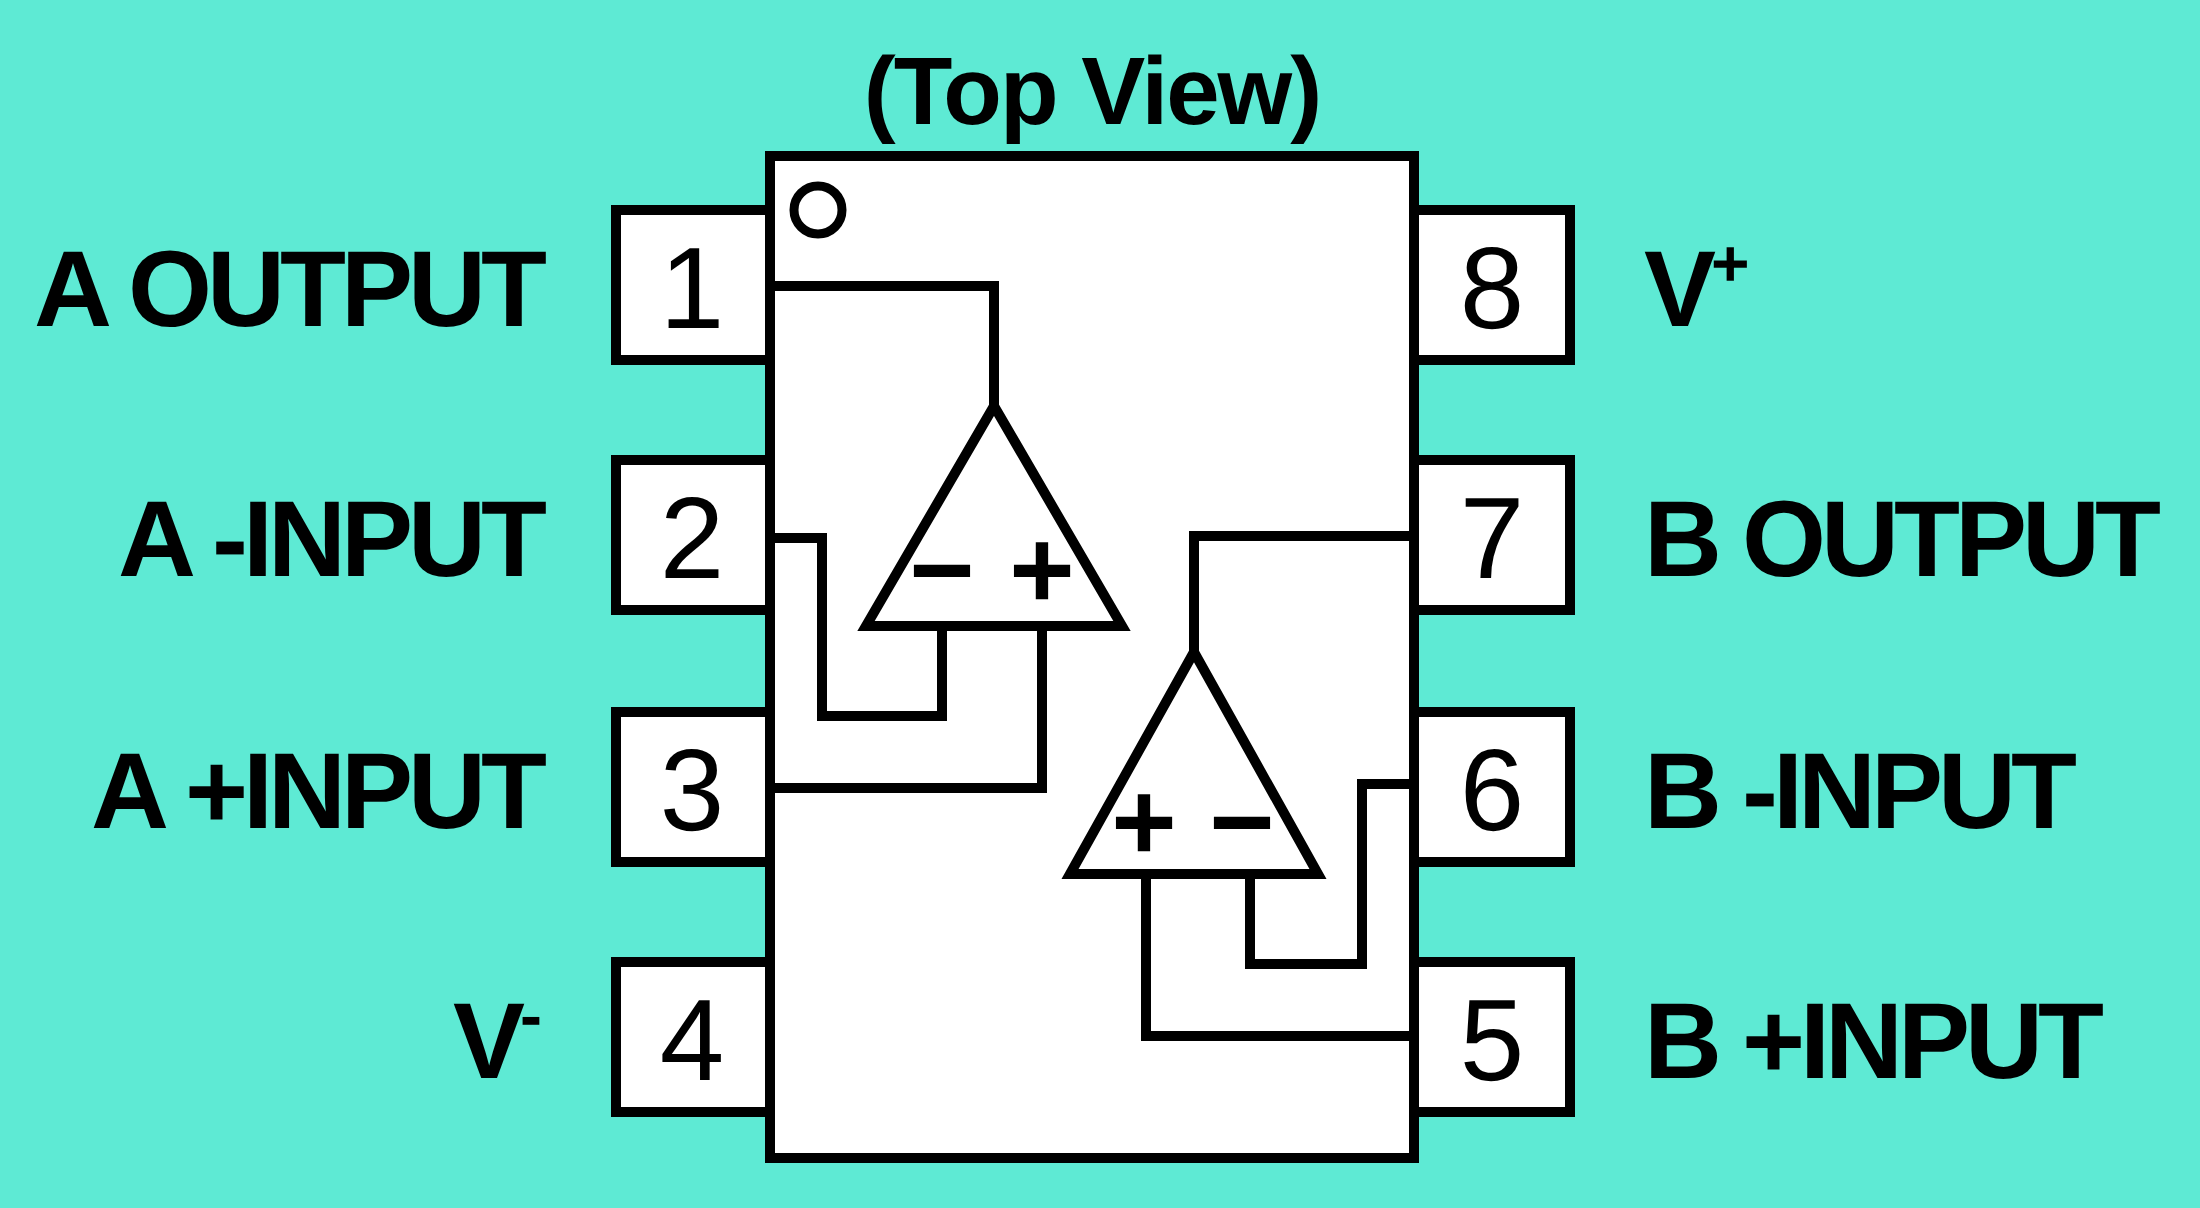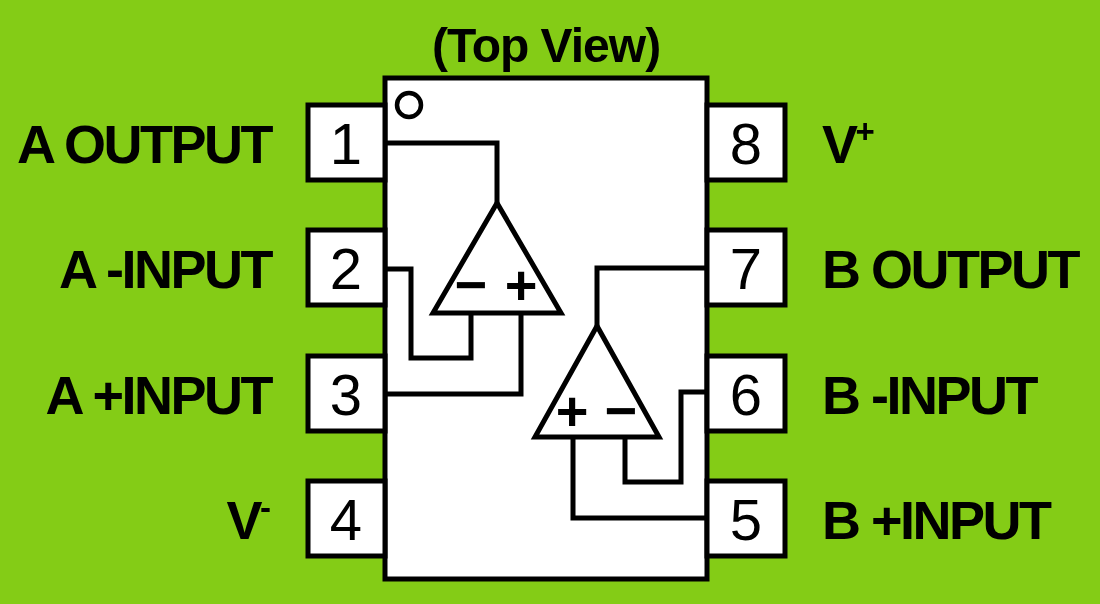--- a/index.html
+++ b/index.html
@@ -4,21 +4,21 @@
 <style>
   html, body {
     margin: 0;
     padding: 0;
     background: #ffffff;
   }
   .stage {
     position: relative;
     width: 1100px;
     height: 604px;
-    background: #84cc16;
+    background: #5eead4;
     overflow: hidden;
     font-family: "Liberation Sans", sans-serif;
     text-align: right;
   }
   svg { display: block; }
 
   .outline {
     fill: #ffffff;
     stroke: #000000;
     stroke-width: 5;

